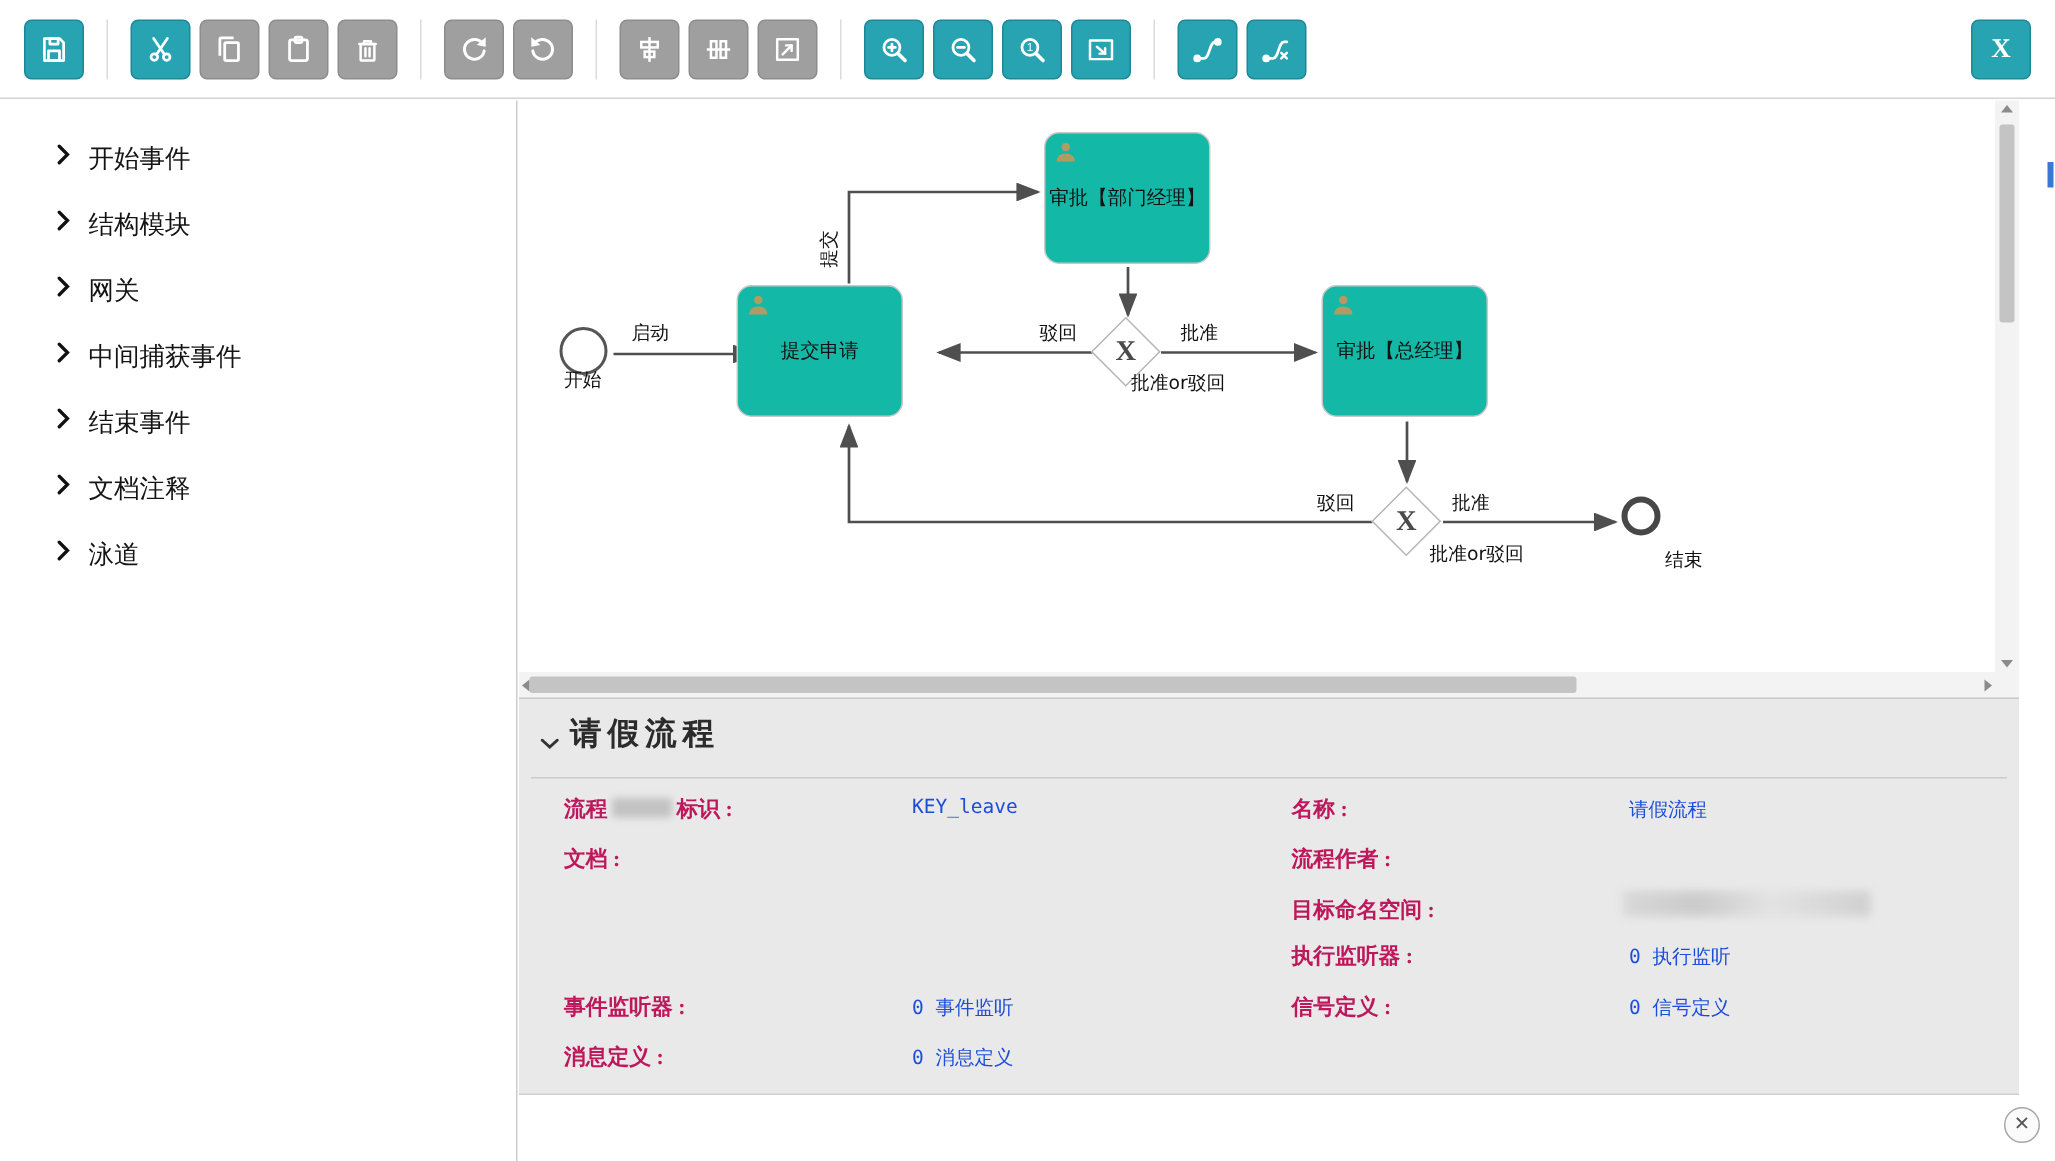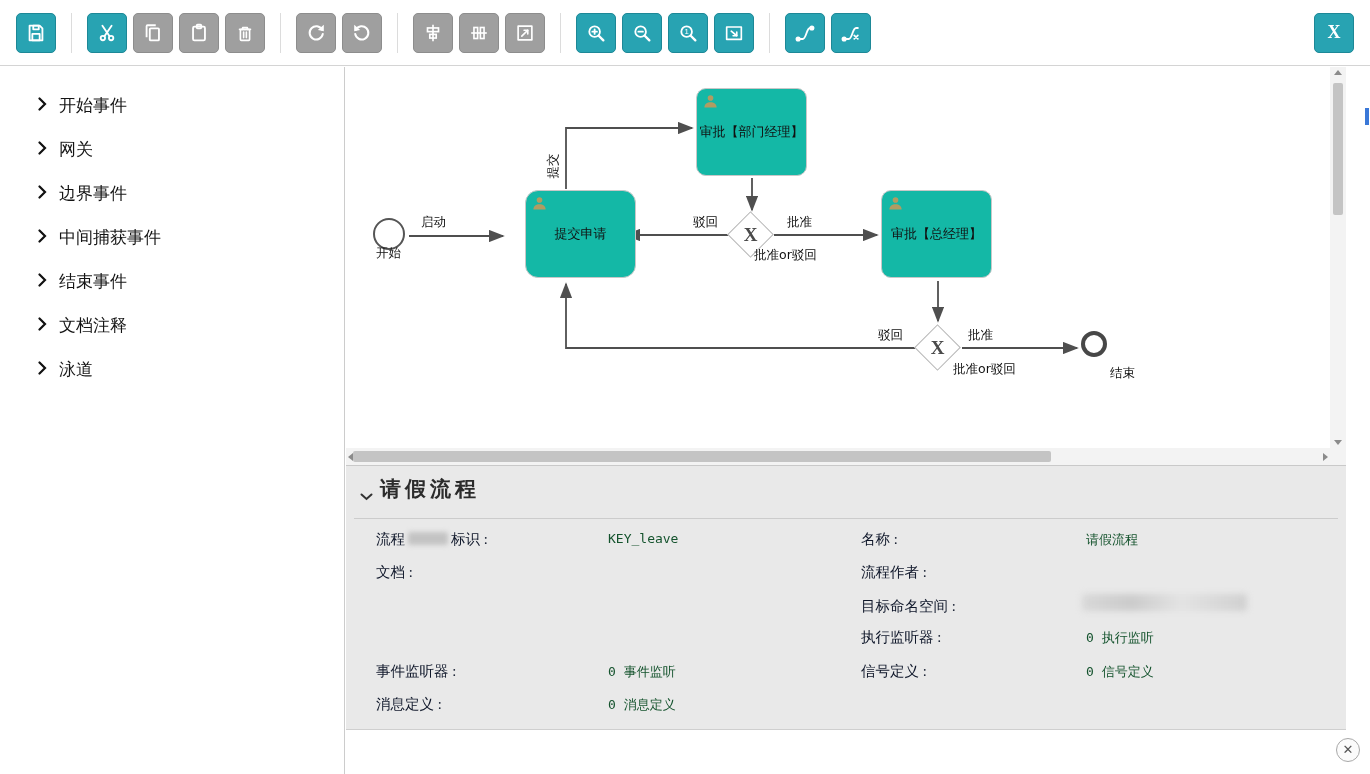--- a/index.html
+++ b/index.html
@@ -55,22 +55,22 @@
   .scorner { position:absolute; left:1330px; top:448px; width:16px; height:17px; background:#f3f3f3; }
 
   
   .props { position:absolute; left:346px; top:465px; width:1000px; height:265px; background:#e9e9e9;
            border-top:1px solid #c9c9c9; border-bottom:1px solid #cfcfcf;
            font-family:"Liberation Serif","DejaVu Serif",serif; }
   .props .hdr-chev { position:absolute; left:14px; top:21px; cursor:pointer; }
   .props .ptitle { position:absolute; left:34px; top:9px; font-size:21px; font-weight:bold; color:#2b2b2b;
                    letter-spacing:4px; }
   .props .pdivider { position:absolute; left:8px; right:8px; top:52px; height:1px; background:#cccccc; }
-  .plabel { position:absolute; font-weight:normal; font-size:14.5px; color:#0f172a; }
-  .pvalue { position:absolute; font-family:"DejaVu Sans Mono",monospace; font-size:13px; color:#14532d; }
+  .plabel { position:absolute; font-weight:bold; font-size:14.5px; color:#be185d; }
+  .pvalue { position:absolute; font-family:"DejaVu Sans Mono",monospace; font-size:13px; color:#1d4ed8; }
   .blur-chunk { display:inline-block; width:40px; height:13px; margin:0 3px; vertical-align:-1px;
                 background:#c3c3c3; border-radius:2px; filter:blur(2.5px); }
   .blur-value { position:absolute; width:165px; height:17px; border-radius:3px;
                 background:linear-gradient(90deg,#d8d8d8,#cbcbcb 30%,#e3e3e3 60%,#d0d0d0); filter:blur(3px); }
   .wrap230 { width:232px; word-break:break-all; line-height:1.55; }
 
   
   .gutter { position:absolute; left:1346px; top:67px; width:24px; bottom:0; background:#fff; }
   .edge-marker { position:absolute; right:1px; top:108px; width:4px; height:17px; background:#3a78d8; }
   .page-close { position:absolute; right:10px; bottom:12px; width:24px; height:24px; border-radius:50%;
@@ -238,27 +238,27 @@
   <div class="pal-item">
       <span><svg width="9" height="14" viewBox="0 0 9 14">
           <path d="M1.5 1.5L7 7l-5.5 5.5" stroke="#111" stroke-width="2.2" fill="none" stroke-linecap="round"></path>
         </svg></span>
       <span>开始事件</span>
     </div>
   <div class="pal-item">
       <span><svg width="9" height="14" viewBox="0 0 9 14">
           <path d="M1.5 1.5L7 7l-5.5 5.5" stroke="#111" stroke-width="2.2" fill="none" stroke-linecap="round"></path>
         </svg></span>
+      <span>结构模块</span>
+    </div>
+  <div class="pal-item">
+      <span><svg width="9" height="14" viewBox="0 0 9 14">
+          <path d="M1.5 1.5L7 7l-5.5 5.5" stroke="#111" stroke-width="2.2" fill="none" stroke-linecap="round"></path>
+        </svg></span>
       <span>网关</span>
-    </div>
-  <div class="pal-item">
-      <span><svg width="9" height="14" viewBox="0 0 9 14">
-          <path d="M1.5 1.5L7 7l-5.5 5.5" stroke="#111" stroke-width="2.2" fill="none" stroke-linecap="round"></path>
-        </svg></span>
-      <span>边界事件</span>
     </div>
   <div class="pal-item">
       <span><svg width="9" height="14" viewBox="0 0 9 14">
           <path d="M1.5 1.5L7 7l-5.5 5.5" stroke="#111" stroke-width="2.2" fill="none" stroke-linecap="round"></path>
         </svg></span>
       <span>中间捕获事件</span>
     </div>
   <div class="pal-item">
       <span><svg width="9" height="14" viewBox="0 0 9 14">
           <path d="M1.5 1.5L7 7l-5.5 5.5" stroke="#111" stroke-width="2.2" fill="none" stroke-linecap="round"></path>
@@ -293,21 +293,21 @@
     <path d="M428 168 L531 168" stroke="#4f4f4f" stroke-width="1.8" fill="none" marker-end="url(#arr)"></path>
     <path d="M592 214 L592 254" stroke="#4f4f4f" stroke-width="1.8" fill="none" marker-end="url(#arr)"></path>
     <path d="M616 281 L731 281" stroke="#4f4f4f" stroke-width="1.8" fill="none" marker-end="url(#arr)"></path>
     <path d="M569 281 L220 281 L220 217" stroke="#4f4f4f" stroke-width="1.8" fill="none" marker-end="url(#arr)"></path>
   </svg>
 
   <div class="ev-start" style="left:27px; top:151px;"></div>
   <div class="flabel" style="left:30px; top:178px;">开始</div>
   <div class="flabel" style="left:75px; top:147px;">启动</div>
 
-  <div class="task" style="left:179px; top:123px;border-radius:13px;">
+  <div class="task" style="left:145px; top:123px;">
     <span class="person"><svg width="15" height="15" viewBox="0 0 16 16">
           <circle cx="8" cy="4.2" r="3" fill="#b09c62"></circle>
           <path d="M1.5 14.5c0-3.6 2.9-5.6 6.5-5.6s6.5 2 6.5 5.6z" fill="#b09c62"></path>
         </svg></span>
     <span class="tlabel">提交申请</span>
   </div>
 
   <div class="flabel rot" style="left:192px; top:88px; width:30px;">提交</div>
 
   <div class="task" style="left:350px; top:21px;">

